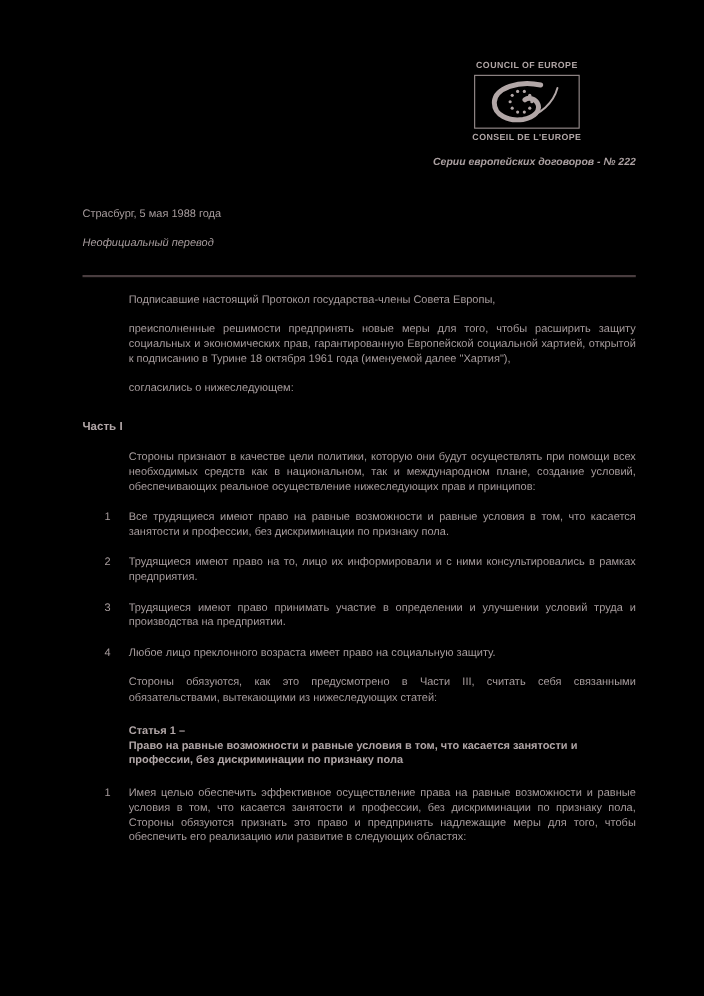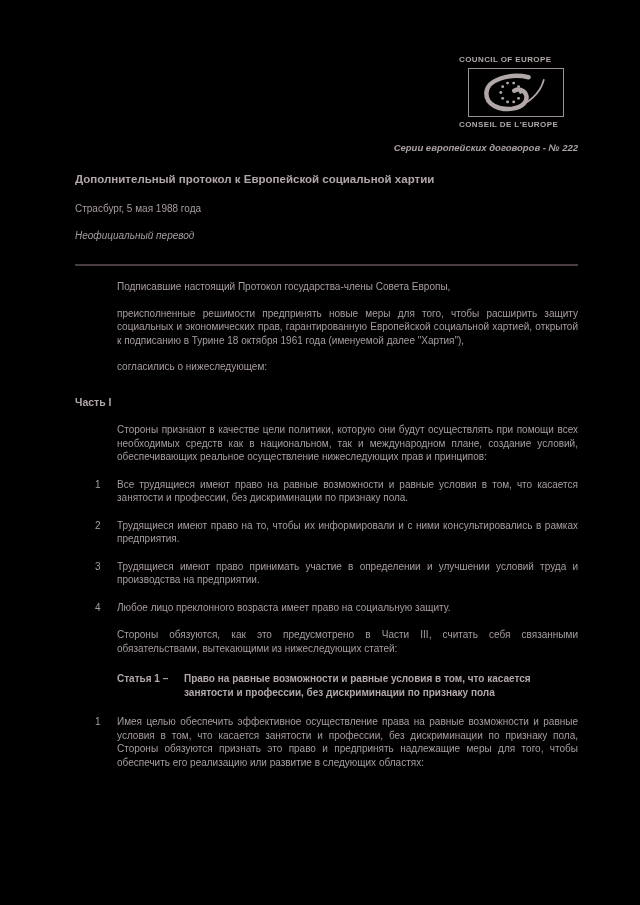--- a/index.html
+++ b/index.html
@@ -16,23 +16,23 @@
     font-family: "Liberation Sans", sans-serif;
     font-size: 10px;
     line-height: 13.5px;
     color: #a89d9e;
   }
 
   
   .logo-block {
     position: absolute;
     top: 55px;
-    left: 459px;
+    left: 422px;
     width: 114px;
-    text-align: left;
+    text-align: center;
     color: #b2a7a7;
   }
   .logo-caption {
     font-size: 8px;
     font-weight: bold;
     letter-spacing: 0.4px;
     white-space: nowrap;
     line-height: 10px;
   }
   .emblem-box {
@@ -114,20 +114,21 @@
     flex: 1;
     margin: 0;
     text-align: justify;
   }
 
   .article-head {
     display: flex;
     margin: 17px 0 0 42px;
     font-weight: bold;
     color: #b1a6a7;
+    flex-direction: column;
   }
   .article-label { flex: none; width: 67px; }
   .article-title { flex: 1; }
 </style>
 </head>
 <body>
 
 <div class="page">
 
   <div class="logo-block">
@@ -152,40 +153,39 @@
         </g>
       </svg>
     </div>
     <div class="logo-caption">CONSEIL DE L'EUROPE</div>
   </div>
 
   <div class="series">Серии европейских договоров - № 222</div>
 
   <div class="main">
 
-    <h1 class="doc-title">Дополнительный протокол к Европейской социальной хартии</h1>
     <p class="place-date">Страсбург, 5 мая 1988 года</p>
     <p class="translation-note">Неофициальный перевод</p>
 
     <hr class="divider">
 
     <p class="body-par first-par">Подписавшие настоящий Протокол государства-члены Совета Европы,</p>
     <p class="body-par">преисполненные решимости предпринять новые меры для того, чтобы расширить защиту социальных и экономических прав, гарантированную Европейской социальной хартией, открытой к подписанию в Турине 18 октября 1961 года (именуемой далее "Хартия"),</p>
     <p class="body-par">согласились о нижеследующем:</p>
 
     <h2 class="part-heading">Часть I</h2>
     <p class="body-par first-par">Стороны признают в качестве цели политики, которую они будут осуществлять при помощи всех необходимых средств как в национальном, так и международном плане, создание условий, обеспечивающих реальное осуществление нижеследующих прав и принципов:</p>
 
     <div class="list-row">
       <span class="num">1</span>
       <p class="item-text">Все трудящиеся имеют право на равные возможности и равные условия в том, что касается занятости и профессии, без дискриминации по признаку пола.</p>
     </div>
     <div class="list-row">
       <span class="num">2</span>
-      <p class="item-text">Трудящиеся имеют право на то, чтобы их информировали и с ними консультировались в рамках предприятия.</p>
+      <p class="item-text">Трудящиеся имеют право на то, лицо их информировали и с ними консультировались в рамках предприятия.</p>
     </div>
     <div class="list-row">
       <span class="num">3</span>
       <p class="item-text">Трудящиеся имеют право принимать участие в определении и улучшении условий труда и производства на предприятии.</p>
     </div>
     <div class="list-row">
       <span class="num">4</span>
       <p class="item-text">Любое лицо преклонного возраста имеет право на социальную защиту.</p>
     </div>
 

